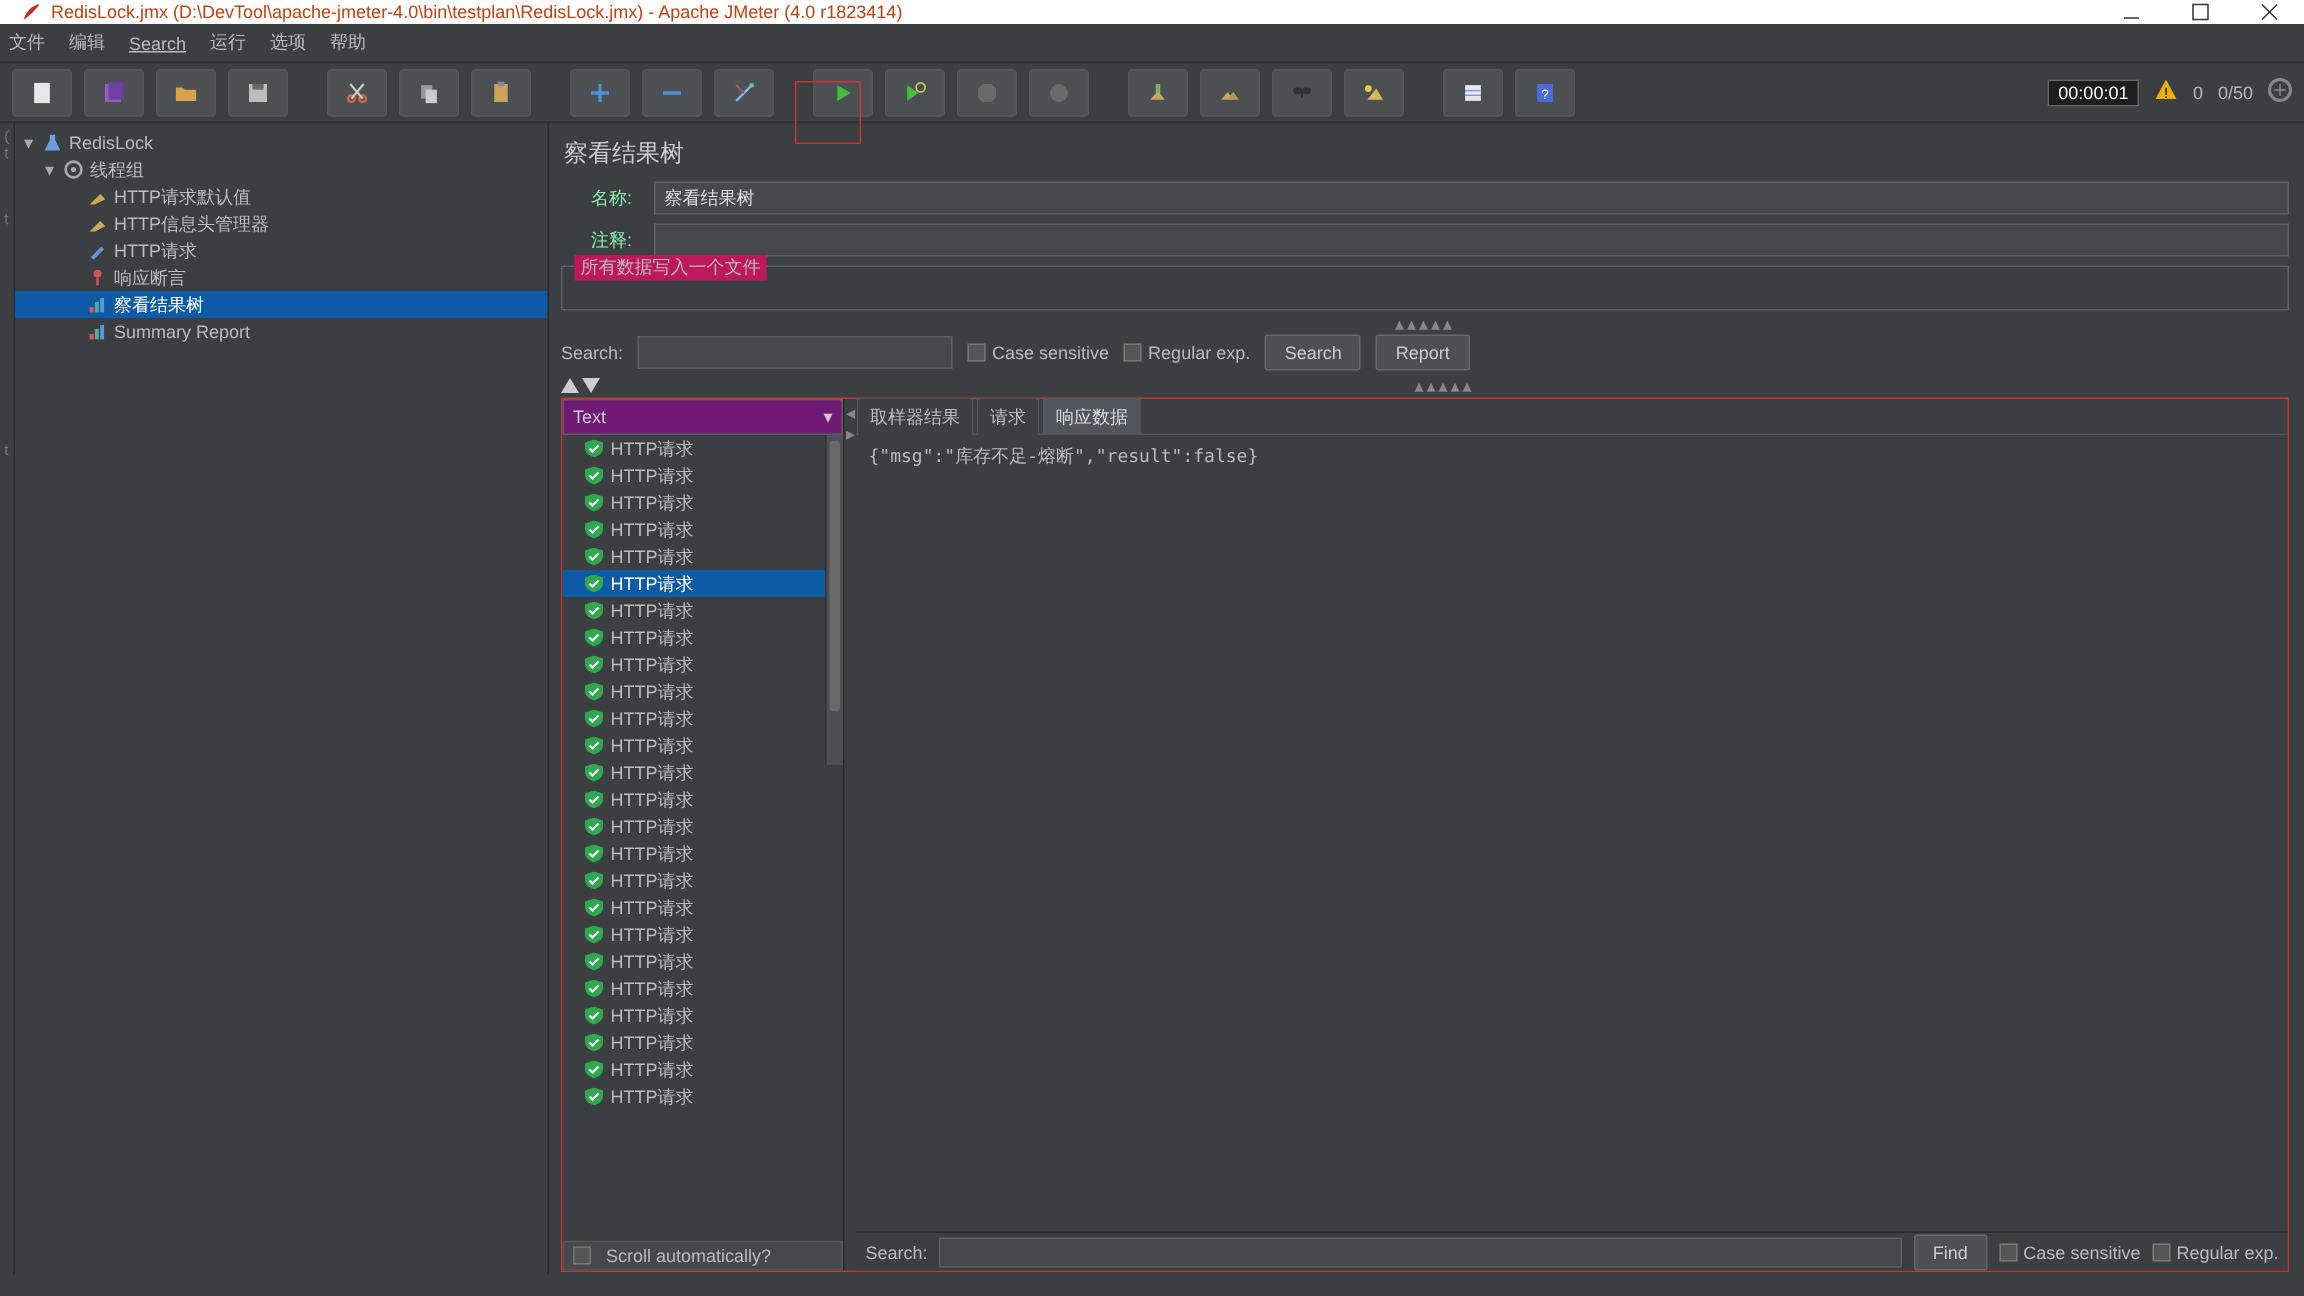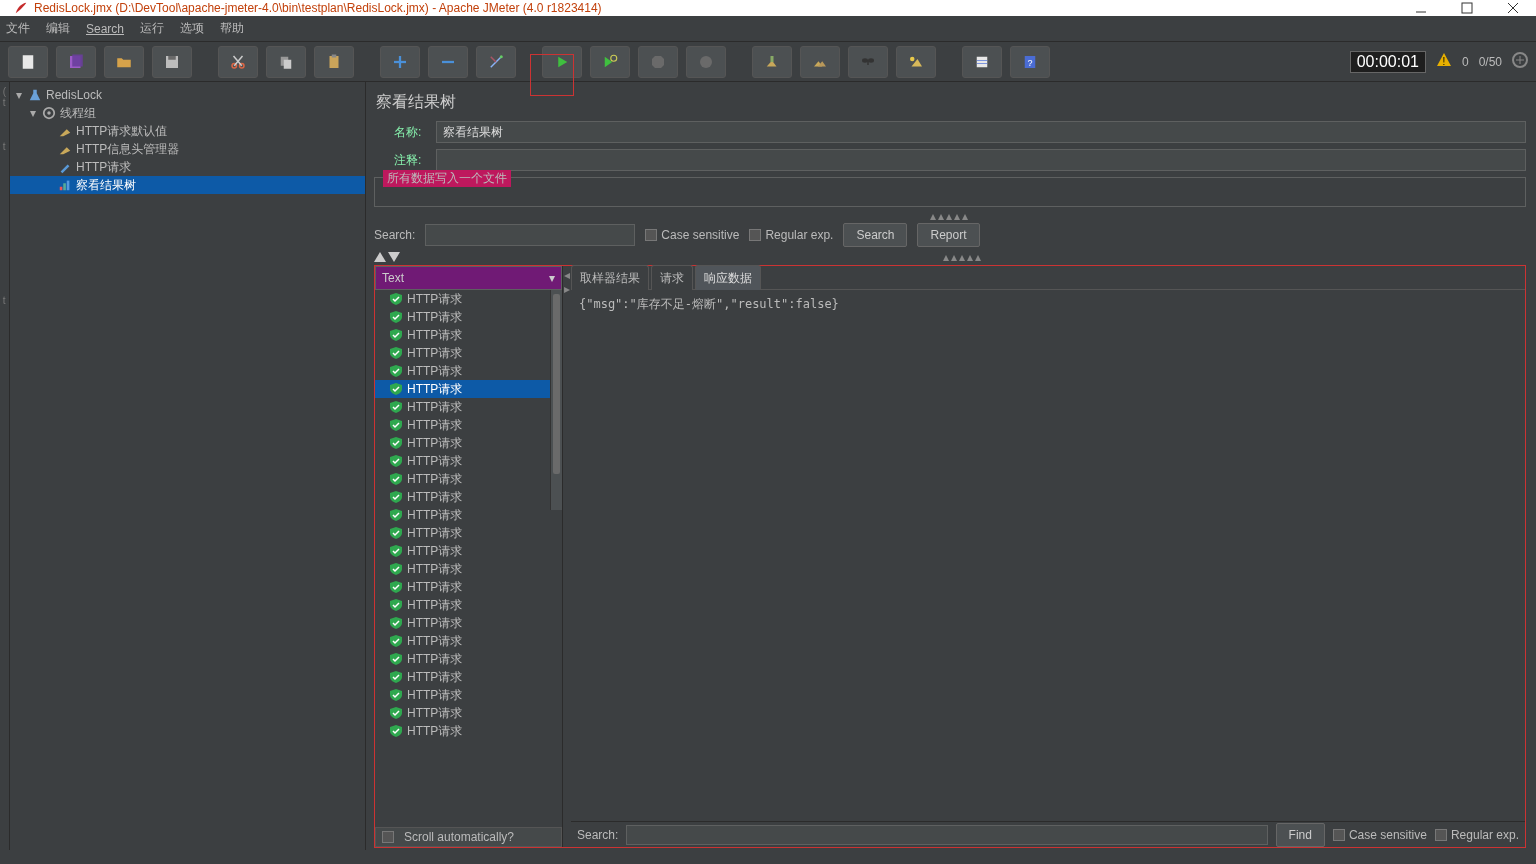--- a/index.html
+++ b/index.html
@@ -10,21 +10,21 @@
   .titlebar .tb-spacer { flex: 1; }
   .titlebar .tb-btn { width: 46px; height:28px; display:flex; align-items:center; justify-content:center; color:#333;}
   .menubar { height:26px; background:#3c3f41; display:flex; align-items:center; padding:0 6px; gap:16px; color:#bbbbbb; border-bottom:1px solid #2b2b2b;}
   .menubar span { cursor:default; }
   .menubar .underline { text-decoration: underline; }
   .toolbar { height:40px; background:#3c3f41; display:flex; align-items:center; padding:4px 8px; gap:8px; border-bottom:1px solid #2b2b2b;}
   .tbtn { width:40px; height:32px; background:#4c5052; border:1px solid #555; border-radius:3px; display:flex; align-items:center; justify-content:center; }
   .tbtn svg { width:18px; height:18px;}
   .tool-sep { width:10px; }
   .tool-spacer { flex:1; }
-  .timer { background:#1e1e1e; color:#fff; border:1px solid #666; padding:1px 6px; font-size:16px;}
+  .timer { background:#1e1e1e; color:#fff; border:1px solid #666; padding:1px 6px; font-size:12px;}
   .status-right { display:flex; align-items:center; gap:10px; color:#bbb;}
   .main { display:flex; height: calc(100% - 28px - 26px - 40px - 2px);}
   .left-gutter { width:10px; background:#3c3f41; border-right:1px solid #2b2b2b; color:#777; font-size:10px; display:flex; flex-direction:column; align-items:center; padding-top:4px;}
   .tree { width:356px; background:#3c3f41; border-right:1px solid #2b2b2b; padding-top:4px; color:#bbb; font-size:12px; overflow:auto;}
   .tree-row { display:flex; align-items:center; height:18px; padding-left:4px; gap:4px; white-space:nowrap;}
   .tree-arrow { width:10px; height:10px; display:inline-flex; align-items:center; justify-content:center; color:#aaa;}
   .tree-icon { width:14px; height:14px; display:inline-flex; align-items:center; justify-content:center;}
   .tree-row.selected { background:#0d5aa7; color:#fff;}
   .ind20 { padding-left:18px;} .ind58{padding-left:48px;}
   .right { flex:1; display:flex; flex-direction:column; padding:6px 10px 2px 8px; overflow:hidden; height:100%;}
@@ -284,29 +284,48 @@
       <span>HTTP信息头管理器</span>
     </div>
     <div class="tree-row ind58">
       <span class="tree-icon">
           <svg viewBox="0 0 16 16">
             <path d="M3 13 L11 5 L13 7 L5 15z" fill="#5a9ad8"></path>
           </svg>
         </span>
       <span>HTTP请求</span>
     </div>
+    <div class="tree-row ind58">
+      <span class="tree-icon">
+          <svg viewBox="0 0 16 16">
+            <circle cx="8" cy="5" r="3" fill="#c55"></circle>
+            <line x1="8" y1="8" x2="8" y2="14" stroke="#c55" stroke-width="2"></line>
+          </svg>
+        </span>
+      <span>响应断言</span>
+    </div>
     <div class="tree-row ind58 selected">
       <span class="tree-icon">
           <svg viewBox="0 0 16 16">
             <rect x="2" y="10" width="3" height="4" fill="#e55"></rect>
             <rect x="6" y="6" width="3" height="8" fill="#5a9"></rect>
             <rect x="10" y="3" width="3" height="11" fill="#59d"></rect>
           </svg>
         </span>
       <span>察看结果树</span>
+    </div>
+    <div class="tree-row ind58">
+      <span class="tree-icon">
+          <svg viewBox="0 0 16 16">
+            <rect x="2" y="10" width="3" height="4" fill="#e55"></rect>
+            <rect x="6" y="6" width="3" height="8" fill="#5a9"></rect>
+            <rect x="10" y="3" width="3" height="11" fill="#59d"></rect>
+          </svg>
+        </span>
+      <span>Summary Report</span>
     </div>
   </div>
 
   <div class="right">
     <div class="panel-title">察看结果树</div>
     <div class="form-row">
       <span class="form-label">名称:</span>
       <input class="form-input" value="察看结果树" style="">
     </div>
     <div class="form-row">

